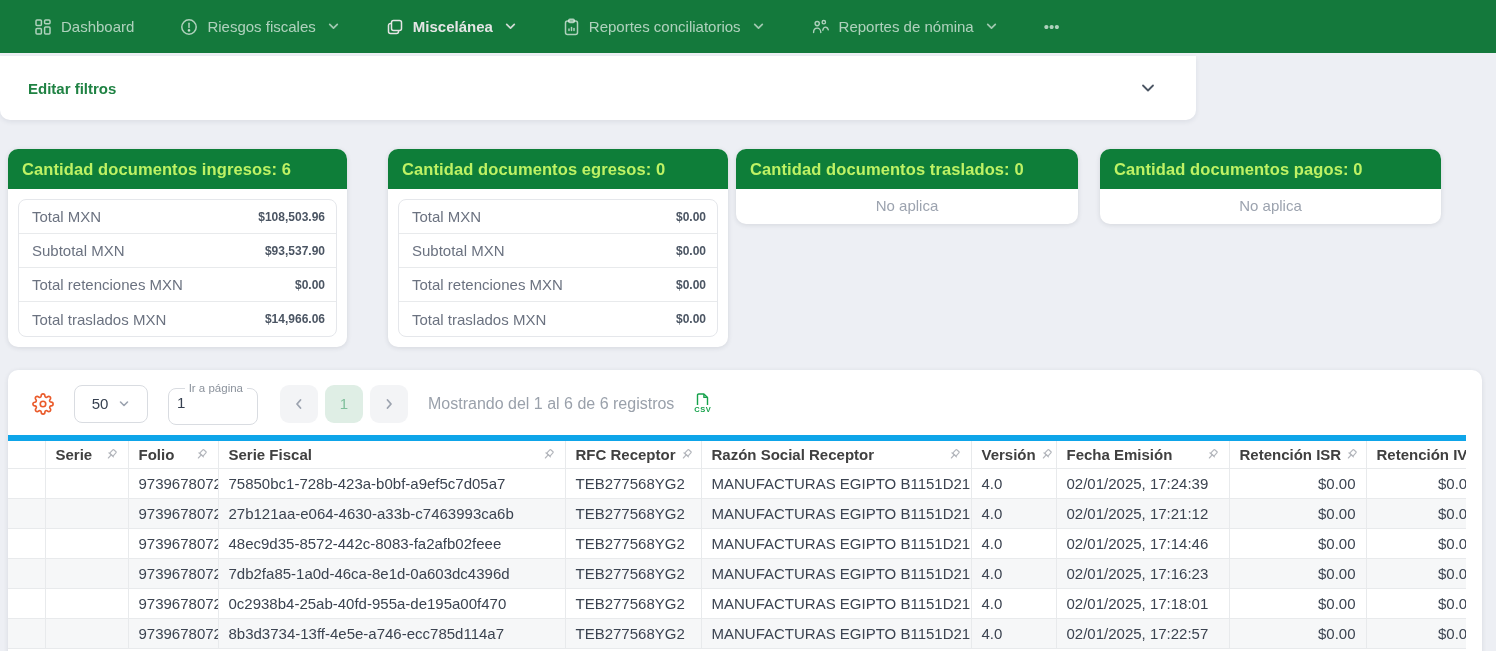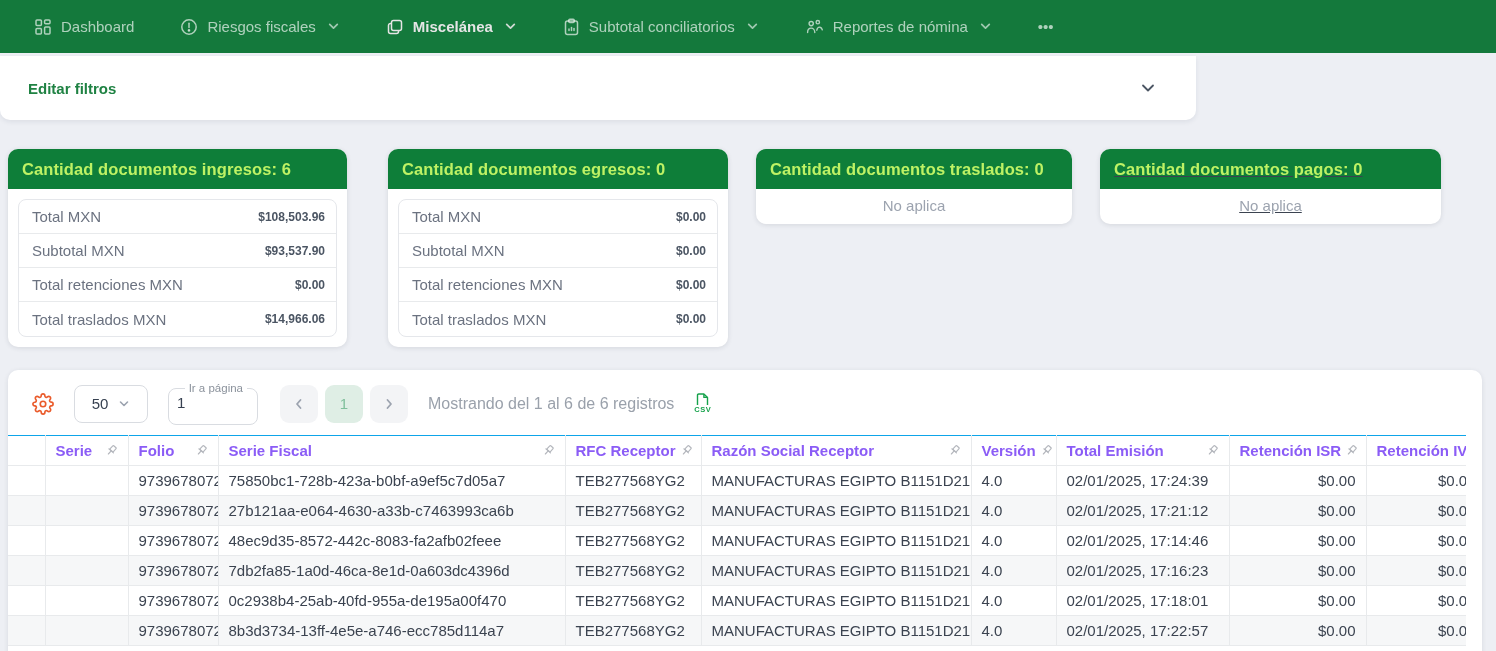--- a/index.html
+++ b/index.html
@@ -49,21 +49,21 @@
     background:#f3f4f6; color:#9ca3af; cursor:pointer; font-size:15px; }
   .pbtn.current { background:#dfeee5; color:#7fbf9b; font-family:inherit; }
   .showing { margin-left:20px; color:#9aa1ab; font-size:16px; }
   .csv-btn { margin-left:20px; display:flex; flex-direction:column; align-items:center; color:#16a24b; cursor:pointer; }
   .csv-btn .csv-txt { font-size:7.5px; font-weight:bold; letter-spacing:.5px; margin-top:-1px; }
 
   .tablewrap { width:1458px; overflow:hidden; }
   table.grid { border-collapse:collapse; table-layout:fixed; width:1478px; }
   table.grid th, table.grid td { border:1px solid #e8eaec; border-top:none; height:30px; padding:0 10px;
     font-size:15px; white-space:nowrap; overflow:hidden; }
-  table.grid th { border-top:1px solid #0ea5e9; font-weight:bold; color:#8b5cf6; text-align:center; }
+  table.grid th { border-top:6px solid #0ea5e9; font-weight:bold; color:#404040; text-align:center; }
   table.grid th:first-child, table.grid td:first-child { border-left:none; }
   table.grid tr.striped td { background:#f6f7f8; }
   table.grid td { color:#3b4350; }
   td.num, th .th-inner { }
   td.num { text-align:right; }
   .th-inner { display:flex; align-items:center; justify-content:space-between; gap:4px; }
   .pin { color:#b4b7bd; display:flex; flex:none; }
 </style>
 </head>
 <body>
@@ -113,21 +113,21 @@
       <div class="nav-item">
         <span style="display:flex">
           <svg width="17" height="18" viewBox="0 0 17 18" fill="none" stroke="currentColor" stroke-width="1.5" stroke-linecap="round" stroke-linejoin="round">
             <rect x="2.5" y="3" width="12" height="13.5" rx="2"></rect>
             <rect x="5.8" y="1.2" width="5.4" height="3.4" rx="1"></rect>
             <line x1="6" y1="12.5" x2="6" y2="11"></line>
             <line x1="8.5" y1="12.5" x2="8.5" y2="9.5"></line>
             <line x1="11" y1="12.5" x2="11" y2="10.6"></line>
           </svg>
         </span>
-        <span>Subtotal conciliatorios</span>
+        <span>Reportes conciliatorios</span>
         <span class="nav-chev" style="display:flex">
           <svg width="13" height="13" viewBox="0 0 12 12" fill="none" stroke="currentColor" stroke-width="1.6" stroke-linecap="round" stroke-linejoin="round">
             <polyline points="2.5,4 6,7.5 9.5,4"></polyline>
           </svg>
         </span>
       </div>
       <div class="nav-item">
         <span style="display:flex">
           <svg width="19" height="18" viewBox="0 0 19 18" fill="none" stroke="currentColor" stroke-width="1.4" stroke-linecap="round">
             <circle cx="6.2" cy="5.6" r="2.1"></circle>
@@ -198,25 +198,25 @@
             <span class="mini-label">Total retenciones MXN</span>
             <span class="mini-value">$0.00</span>
           </div>
           <div class="mini-row">
             <span class="mini-label">Total traslados MXN</span>
             <span class="mini-value">$0.00</span>
           </div>
         </div>
       </div>
     </div>
-    <div class="card" style="left: 756px; width: 316px;">
+    <div class="card" style="left: 736px; width: 342px;">
       <div class="card-head">Cantidad documentos traslados: 0</div>
       <div class="card-empty">No aplica</div>
     </div>
-    <div class="card" style="left: 1100px; width: 341px; text-decoration: underline;">
+    <div class="card" style="left: 1100px; width: 341px;">
       <div class="card-head">Cantidad documentos pagos: 0</div>
       <div class="card-empty">No aplica</div>
     </div>
   </div>
 
 <div class="tablecard">
   <div class="toolbar">
     <span class="gear-btn">
       <svg width="22" height="22" viewBox="0 0 24 24" fill="none" stroke="currentColor" stroke-width="1.8" stroke-linecap="round" stroke-linejoin="round">
           <circle cx="12" cy="12" r="3"></circle>
@@ -357,21 +357,21 @@
                       <rect x="5.3" y="1.8" width="5.4" height="6.4" rx="0.8"></rect>
                       <path d="M4.2 8.6h7.6"></path>
                       <path d="M8 8.6v5.2"></path>
                     </g>
                   </svg>
                 </span>
               </span>
             </th>
             <th>
               <span class="th-inner">
-                <span>Total Emisión</span>
+                <span>Fecha Emisión</span>
                 <span class="pin">
                   <svg width="13" height="13" viewBox="0 0 16 16" fill="none" stroke="currentColor" stroke-width="1.4" stroke-linecap="round" stroke-linejoin="round">
                     <g transform="rotate(42 8 8)">
                       <rect x="5.3" y="1.8" width="5.4" height="6.4" rx="0.8"></rect>
                       <path d="M4.2 8.6h7.6"></path>
                       <path d="M8 8.6v5.2"></path>
                     </g>
                   </svg>
                 </span>
               </span>

